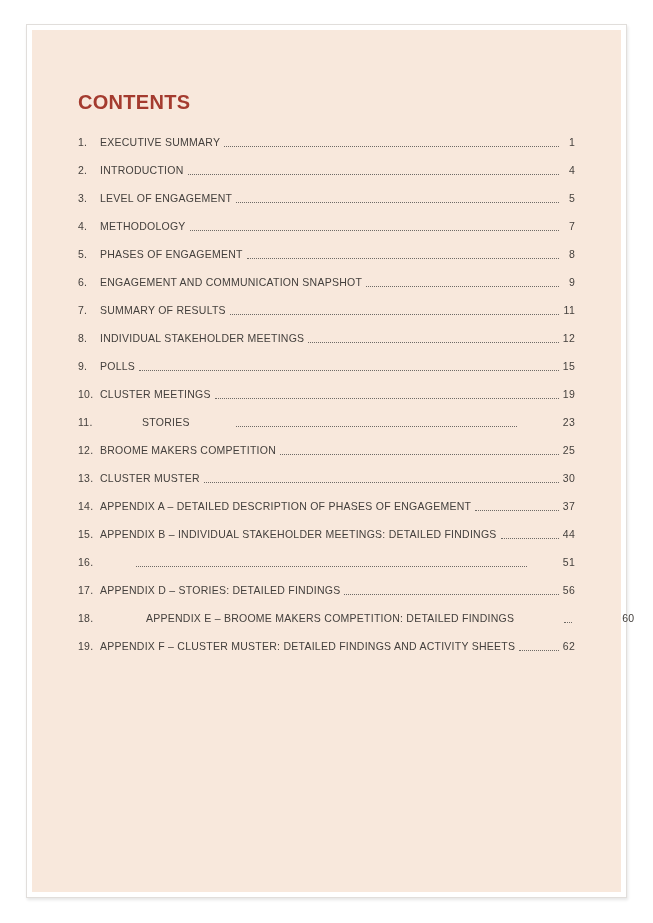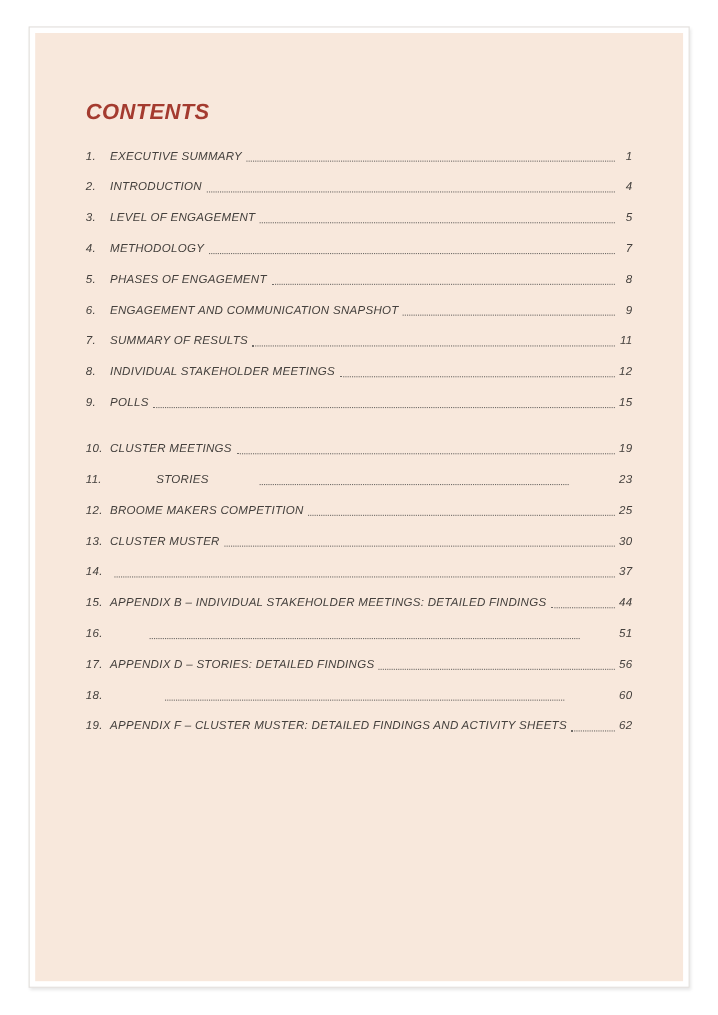--- a/index.html
+++ b/index.html
@@ -20,21 +20,20 @@
     width: 601px; height: 874px;
     background: #ffffff;
     border: 1px solid #e1dedb;
     box-shadow: 1px 2px 3px rgba(0,0,0,0.10);
     padding: 5px;
   }
   .content {
     width: 100%; height: 100%;
     background: #F8E8DC; 
     padding: 60px 46px 0 46px;
-    font-style: italic;
   }
   .heading {
     font-size: 20px;
     font-weight: bold;
     line-height: 24px;
     letter-spacing: 0.3px;
     color: #A43B2F; 
     margin-bottom: 14px;
   }
   .toc-row {
@@ -122,21 +121,21 @@
             <span class="toc-title">INDIVIDUAL STAKEHOLDER MEETINGS</span>
             <span class="toc-dots"></span>
             <span class="toc-page">12</span>
           </div>
           <div class="toc-row" style="color: rgb(68, 64, 61);">
             <span class="toc-num">9.</span>
             <span class="toc-title">POLLS</span>
             <span class="toc-dots"></span>
             <span class="toc-page">15</span>
           </div>
-          <div class="toc-row" style="color: rgb(68, 64, 61); margin-top: 14px;">
+          <div class="toc-row" style="color: rgb(68, 64, 61);">
             <span class="toc-num">10.</span>
             <span class="toc-title">CLUSTER MEETINGS</span>
             <span class="toc-dots"></span>
             <span class="toc-page">19</span>
           </div>
           <div class="toc-row" style="color: rgb(68, 64, 61); gap: 42px;">
             <span class="toc-num">11.</span>
             <span class="toc-title">STORIES</span>
             <span class="toc-dots"></span>
             <span class="toc-page">23</span>
@@ -148,20 +147,21 @@
             <span class="toc-page">25</span>
           </div>
           <div class="toc-row" style="color: rgb(68, 64, 61);">
             <span class="toc-num">13.</span>
             <span class="toc-title">CLUSTER MUSTER</span>
             <span class="toc-dots"></span>
             <span class="toc-page">30</span>
           </div>
           <div class="toc-row" style="color: rgb(68, 64, 61);">
             <span class="toc-num">14.</span>
+            <span class="toc-title">APPENDIX A – DETAILED DESCRIPTION OF PHASES OF ENGAGEMENT</span>
             <span class="toc-dots"></span>
             <span class="toc-page">37</span>
           </div>
           <div class="toc-row" style="color: rgb(68, 64, 61);">
             <span class="toc-num">15.</span>
             <span class="toc-title">APPENDIX B – INDIVIDUAL STAKEHOLDER MEETINGS: DETAILED FINDINGS</span>
             <span class="toc-dots"></span>
             <span class="toc-page">44</span>
           </div>
           <div class="toc-row" style="color: rgb(68, 64, 61); gap: 32px;">
@@ -170,20 +170,21 @@
             <span class="toc-page">51</span>
           </div>
           <div class="toc-row" style="color: rgb(68, 64, 61);">
             <span class="toc-num">17.</span>
             <span class="toc-title">APPENDIX D – STORIES: DETAILED FINDINGS</span>
             <span class="toc-dots"></span>
             <span class="toc-page">56</span>
           </div>
           <div class="toc-row" style="color: rgb(68, 64, 61); gap: 46px;">
             <span class="toc-num">18.</span>
+            <span class="toc-title">APPENDIX E – BROOME MAKERS COMPETITION: DETAILED FINDINGS</span>
             <span class="toc-dots"></span>
             <span class="toc-page">60</span>
           </div>
           <div class="toc-row" style="color: rgb(68, 64, 61);">
             <span class="toc-num">19.</span>
             <span class="toc-title">APPENDIX F – CLUSTER MUSTER: DETAILED FINDINGS AND ACTIVITY SHEETS</span>
             <span class="toc-dots"></span>
             <span class="toc-page">62</span>
           </div>
         </div>

